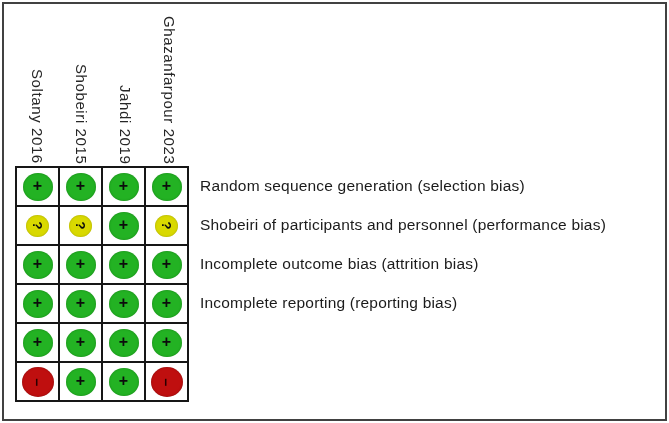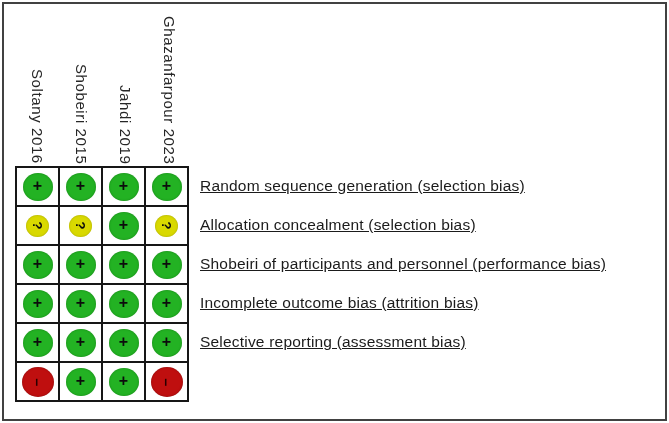--- a/index.html
+++ b/index.html
@@ -91,21 +91,20 @@
     right: 6px;
   }
   .rowlabel {
     height: 39px;
     display: flex;
     align-items: center;
     font-size: 15.5px;
     letter-spacing: 0.2px;
     white-space: nowrap;
     color: #1b1b1b;
-    text-decoration: underline;
   }
 </style>
 </head>
 <body>
 
 <div class="figure">
   <div class="frame"></div>
   <div class="headers">
       <div class="hcell">
         <span>Soltany 2016</span>
@@ -237,18 +236,17 @@
         </span>
       </div>
       <div class="cell r-minus">
         <span class="dot" style="background: rgb(191, 15, 15);">
           <span class="sym">−</span>
         </span>
       </div>
     </div>
   <div class="labels">
       <div class="rowlabel">Random sequence generation (selection bias)</div>
-      <div class="rowlabel">Allocation concealment (selection bias)</div>
       <div class="rowlabel">Shobeiri of participants and personnel (performance bias)</div>
       <div class="rowlabel">Incomplete outcome bias (attrition bias)</div>
-      <div class="rowlabel">Selective reporting (assessment bias)</div>
+      <div class="rowlabel">Incomplete reporting (reporting bias)</div>
     </div>
 </div>
 
 </body></html>

